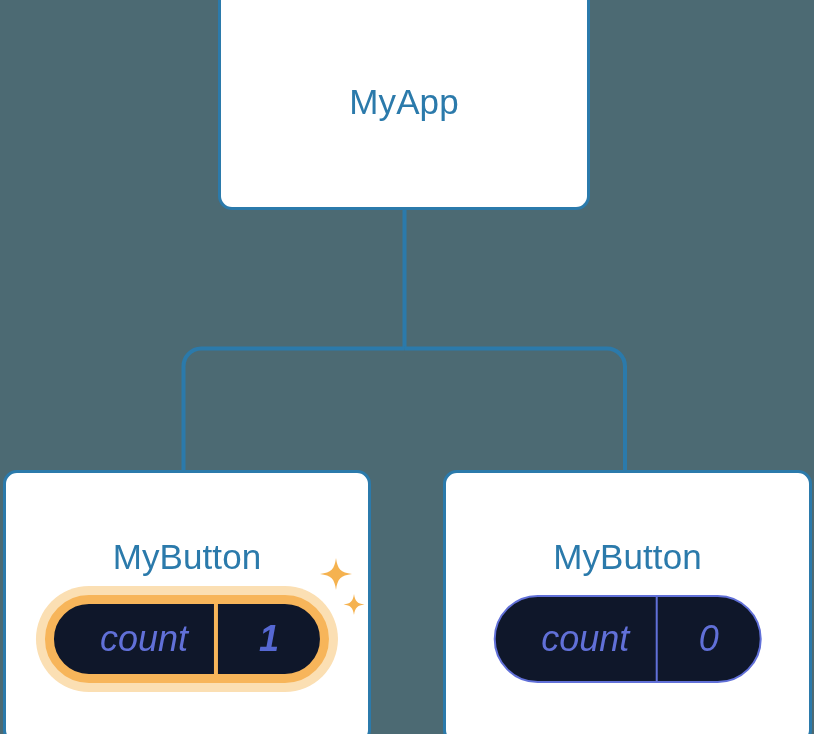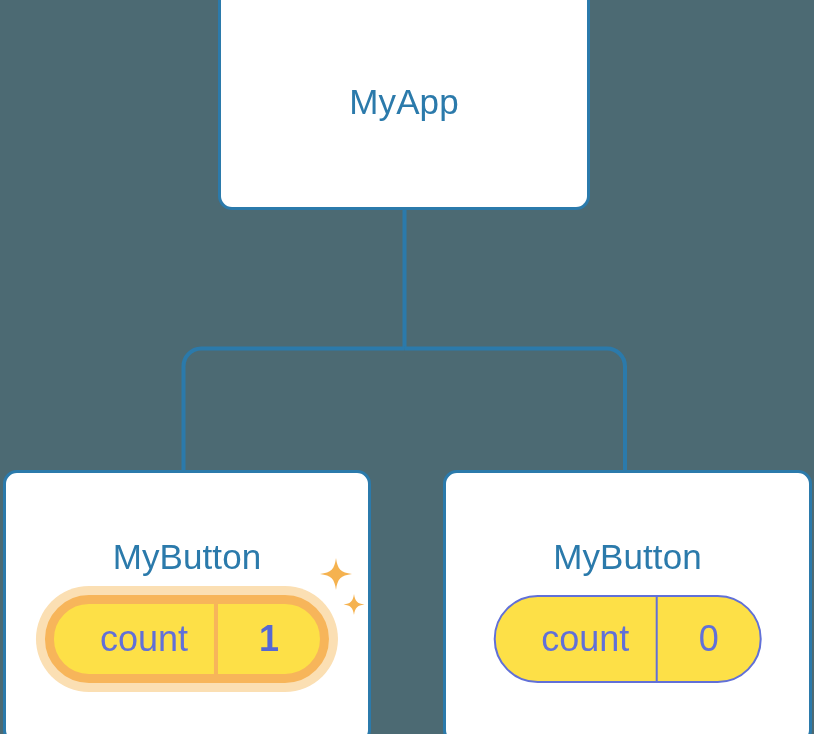--- a/index.html
+++ b/index.html
@@ -100,23 +100,24 @@
     top: 122px;
     transform: translateX(-50%);
   }
 
   .pill {
     position: relative;
     display: flex;
     align-items: stretch;
     height: 88px;
     border-radius: 999px;
-    background: #fde047;
+    background: #0f172a;
     box-sizing: border-box;
     overflow: hidden;
+    font-style: italic;
   }
 
   
   .pill.idle {
     border: 2.5px solid #6170d8;
   }
   .pill.idle .pill-divider {
     background: #6170d8;
     width: 2.5px;
   }

